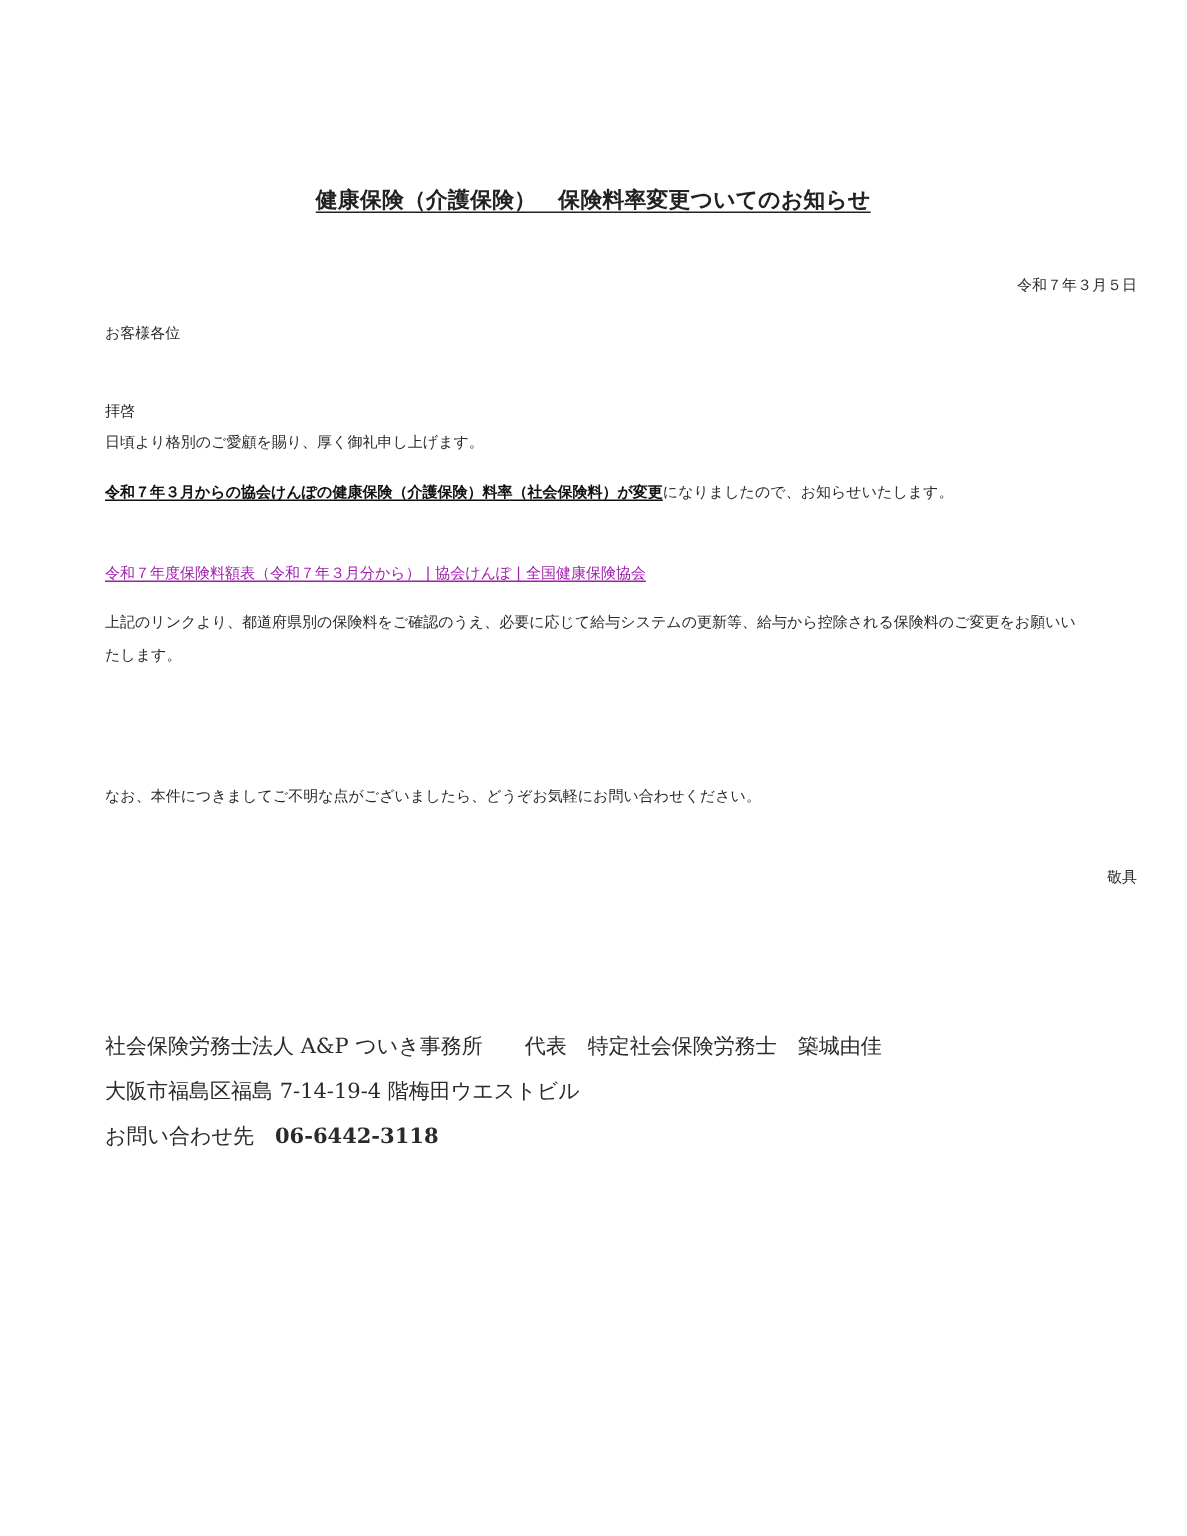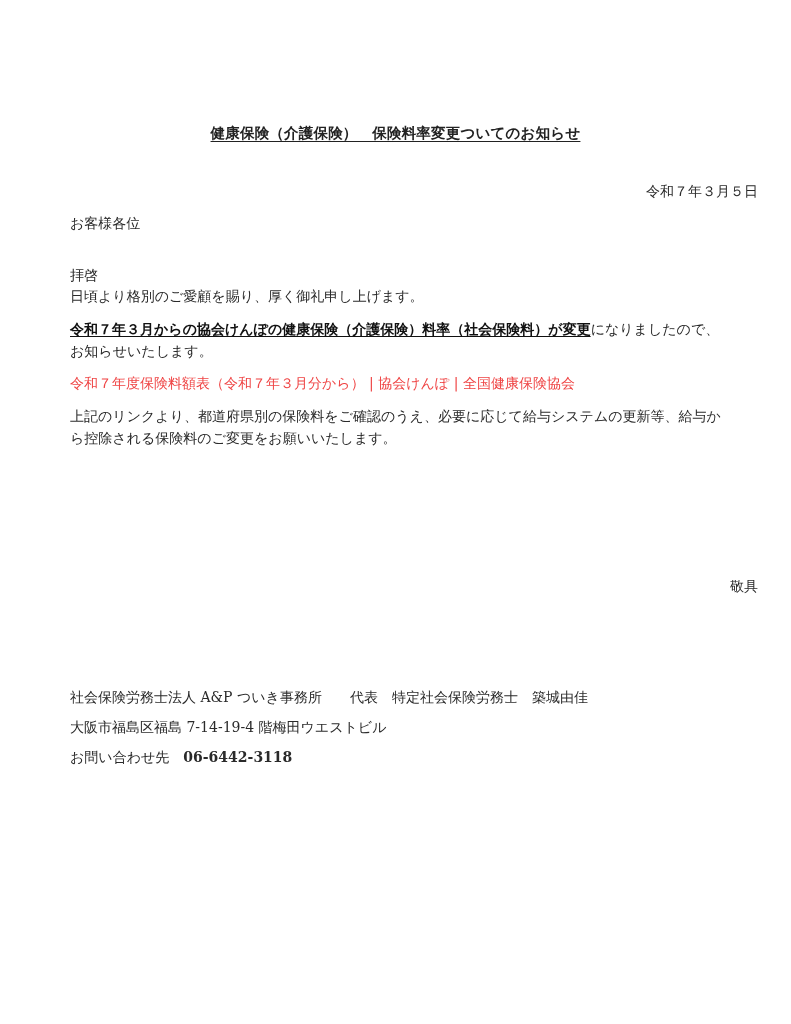--- a/index.html
+++ b/index.html
@@ -30,39 +30,40 @@
       font-weight: bold;
       font-family: "DejaVu Sans", "Liberation Sans", sans-serif;
       letter-spacing: 0.2px;
     }
     .title span {
       text-decoration: underline;
       text-underline-offset: 3px;
       text-decoration-thickness: 1px;
     }
     .body-text {
-      font-size: 14px;
+      font-size: 10px;
       line-height: 22px;
       font-family: "DejaVu Sans", "Liberation Sans", sans-serif;
       color: #2a2a2a;
     }
     .date { right: 72px; top: 180px; }
     .salutation { left: 70px; top: 212px; }
     .haikei { left: 70px; top: 264px; }
     .greeting { left: 70px; top: 285px; text-align: center; }
     .para-notice { left: 70px; top: 318px; width: 655px; white-space: normal; }
     .notice-strong {
       font-weight: bold;
       text-decoration: underline;
       text-underline-offset: 2px;
       color: #111;
     }
     .link-line { left: 70px; top: 372px; }
     .link {
-      color: #ef4444;
+      color: #a21caf;
+      text-decoration: underline;
       text-underline-offset: 2px;
       cursor: pointer;
     }
     .para-check { left: 70px; top: 405px; width: 655px; white-space: normal; }
     .para-other { left: 70px; top: 458px; }
     .para-contact { left: 70px; top: 521px; }
     .para-closing { left: 70px; top: 543px; }
     .keigu { right: 72px; top: 575px; }
     .sig1 { left: 70px; top: 689px; }
     .sig2 { left: 70px; top: 719px; }
@@ -97,20 +98,21 @@
     <span class="notice-strong">令和７年３月からの協会けんぽの健康保険（介護保険）料率（社会保険料）が変更</span><span>になりましたので、お知らせいたします。</span>
   </div>
 
   <div class="abs body-text link-line">
     <a class="link">令和７年度保険料額表（令和７年３月分から） | 協会けんぽ | 全国健康保険協会</a>
   </div>
 
   <div class="abs body-text para-check">上記のリンクより、都道府県別の保険料をご確認のうえ、必要に応じて給与システムの更新等、給与から控除される保険料のご変更をお願いいたします。</div>
 
 
+  <div class="abs body-text para-contact">なお、本件につきましてご不明な点がございましたら、どうぞお気軽にお問い合わせください。</div>
 
 
   <div class="abs body-text keigu">敬具</div>
 
   <div class="abs sig-text sig1">
     <span>社会保険労務士法人 A&amp;P ついき事務所</span><span class="gap"></span><span>代表</span><span class="gap-s"></span><span>特定社会保険労務士</span><span class="gap-s"></span><span>築城由佳</span>
   </div>
 
   <div class="abs sig-text sig2">大阪市福島区福島 7-14-19-4 階梅田ウエストビル</div>
 

